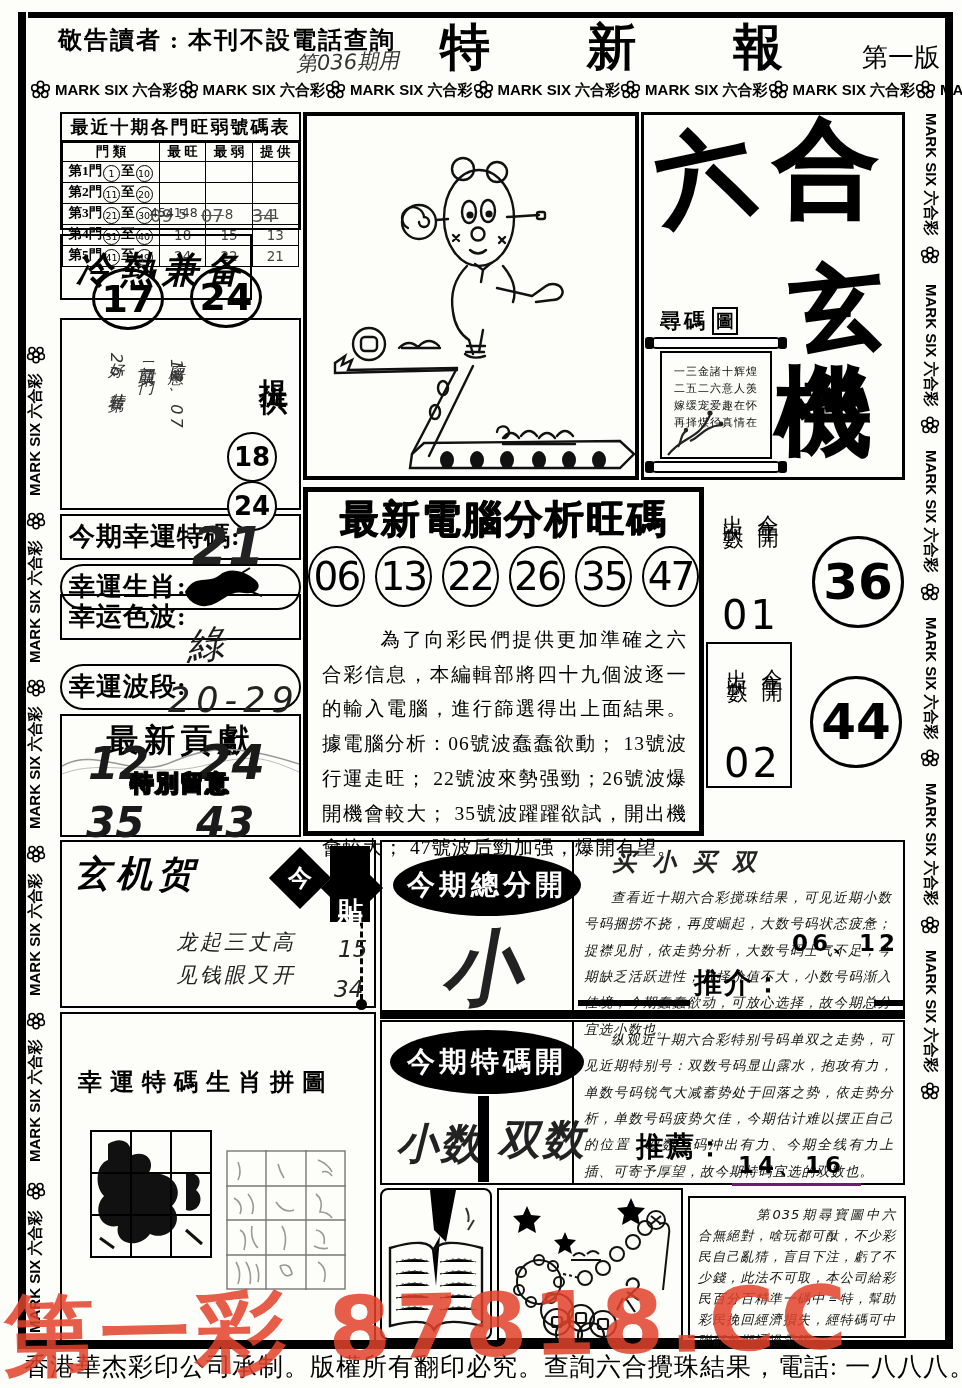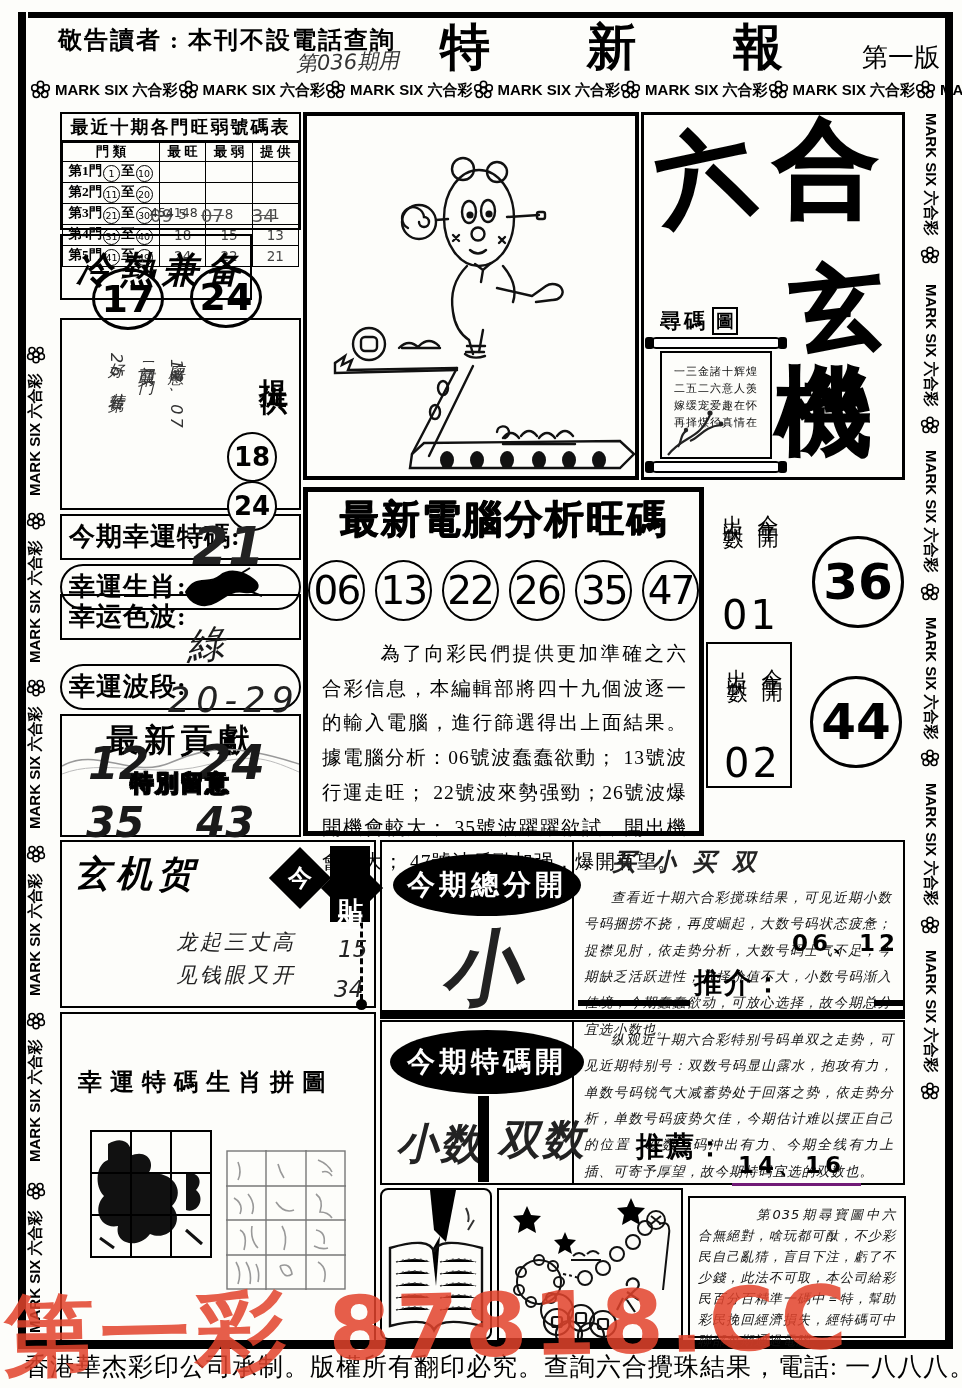--- a/index.html
+++ b/index.html
@@ -112,21 +112,21 @@
   .roller{position:relative;height:12px;border:2px solid #000;border-radius:6px;background:#fff;box-sizing:border-box;}
   .roller::before,.roller::after{content:"";position:absolute;top:-2px;width:9px;height:12px;background:#000;border-radius:3px;}
   .roller::before{left:-7px;} .roller::after{right:-7px;}
   .spanel{position:relative;margin:2px 10px;height:108px;border:2px solid #000;box-sizing:border-box;padding-top:10px;}
   .sline{display:block;text-align:center;font-size:11px;line-height:1.55;letter-spacing:1px;color:#111;}
   .branch{position:absolute;left:2px;bottom:0;}
 
   
   .anbox{left:303px;top:487px;width:401px;height:349px;border:5px solid #000;position:absolute;box-sizing:border-box;}
   .antitle{text-align:center;font-size:39px;font-weight:900;letter-spacing:2px;text-shadow:1px 0 #000,0 1px #000;}
-  .anrow{display:flex;justify-content:center;gap:10px;margin-top:14px;}
+  .anrow{display:flex;justify-content:center;gap:10px;}
   .ancircle{width:57px;height:57px;border:2.5px solid #000;border-radius:50%;display:flex;align-items:center;justify-content:center;font-size:39px;font-family:"DejaVu Sans",sans-serif;letter-spacing:-2px;}
   .antext{margin:16px 12px 0 14px;font-size:19.5px;line-height:1.78;text-indent:3em;letter-spacing:1px;text-align:justify;}
 
   
   .vlabels{position:absolute;writing-mode:vertical-rl;font-size:21px;letter-spacing:7px;}
   .vlabels span{display:block;margin:0 7px;}
   .cntval{position:absolute;font-size:40px;font-family:"DejaVu Sans",sans-serif;letter-spacing:3px;}
   .c36{left:812px;top:536px;width:86px;height:86px;font-size:50px;border-width:3px;}
   .c44{left:810px;top:676px;width:86px;height:86px;font-size:50px;border-width:3px;text-align:center;}
   .cnt2box{left:706px;top:642px;width:86px;height:146px;border:2px solid #000;position:absolute;box-sizing:border-box;}

